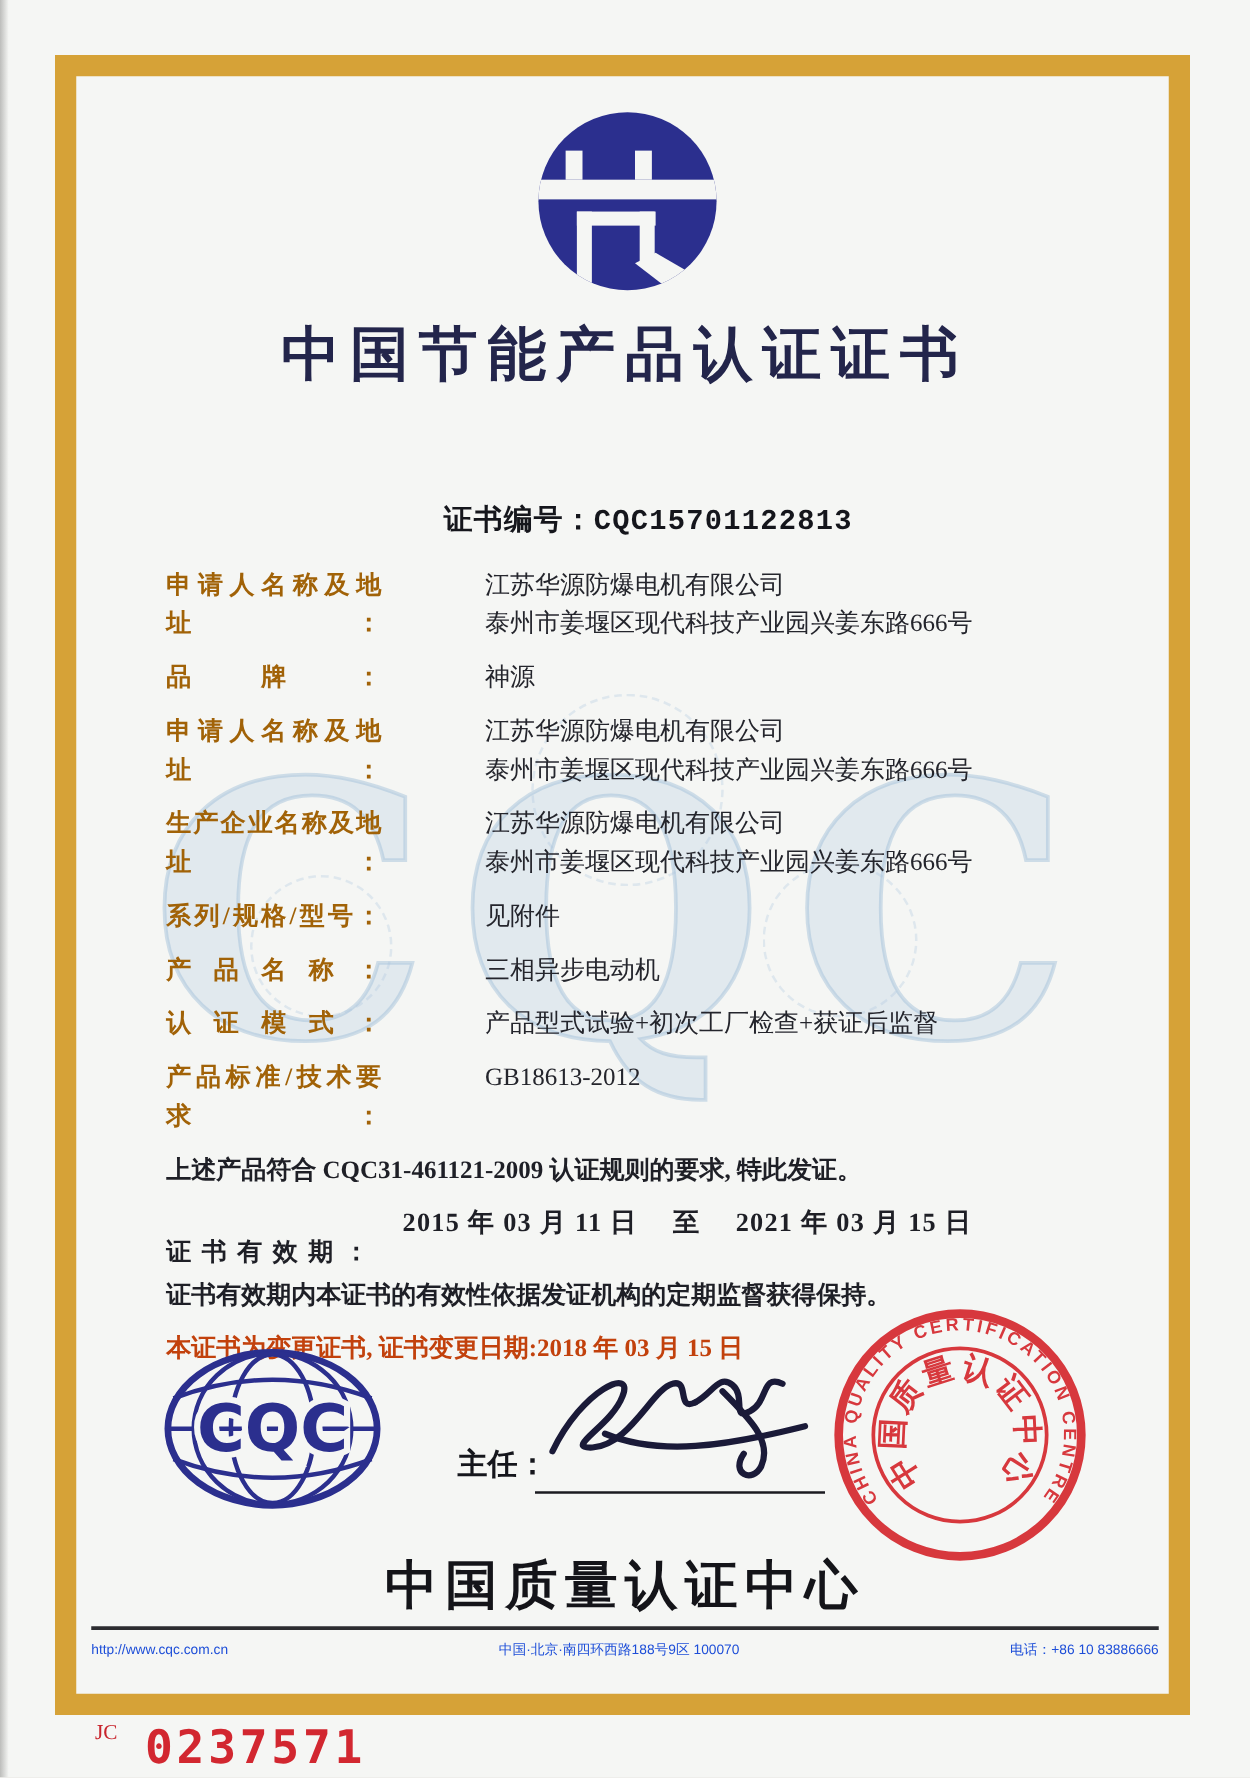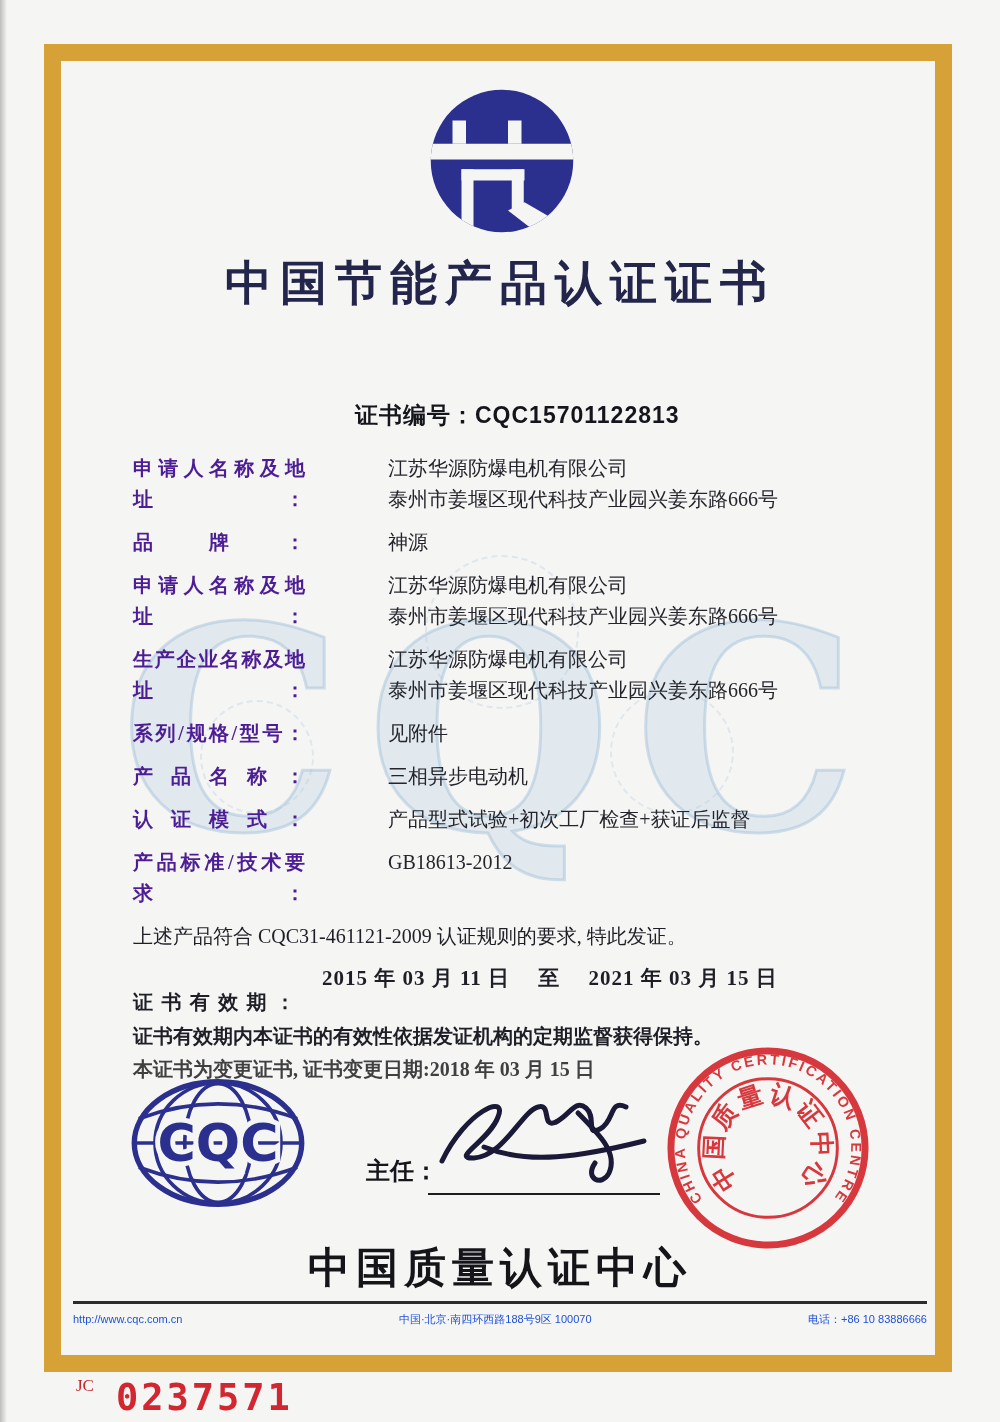--- a/index.html
+++ b/index.html
@@ -34,40 +34,40 @@
 
   
   .energy-logo{position:absolute; left:427px; top:86px; width:150px; height:150px;}
   .title{
     position:absolute; left:0; top:252px; width:1000px; text-align:center;
     font-family:"Liberation Sans","DejaVu Sans",sans-serif; font-weight:bold;
     font-size:47px; letter-spacing:8px; color:#23254b;
   }
   .certno{
     position:absolute; left:355px; top:400px;
-    font-family:Liberation Sans, sans-serif;
+    font-family:Liberation Mono, monospace;
     font-weight:bold; font-size:23px; color:#15161c; letter-spacing:1px;
   }
 
   
   .fields{position:absolute; left:133px; top:453px; width:740px;}
   .frow{display:flex; align-items:flex-start; margin-bottom:12px;}
   .flabel{
-    width:172px; flex:0 0 172px; font-size:20px; font-weight:bold; color:#4c1d95;
+    width:172px; flex:0 0 172px; font-size:20px; font-weight:bold; color:#a16207;
     text-align:justify; text-align-last:justify; line-height:31px;
   }
   .fvals{margin-left:83px; line-height:31px; font-size:20px; color:#24252c;}
   .fvals .v2{display:block;}
-  .statement{font-size:20px; font-weight:normal; line-height:30px; color:#1e1f26;}
+  .statement{font-size:20px; font-weight:bold; line-height:30px; color:#1e1f26;}
   .vrow{display:flex; margin-top:12px; align-items:flex-start;}
   .vlabel{width:162px; flex:0 0 162px; font-size:20px; font-weight:bold;
     text-align:justify; text-align-last:justify; line-height:31px; color:#1e1f26;margin-top:24px;}
   .vval{margin-left:27px; font-size:21px; font-weight:bold; line-height:31px; letter-spacing:1px; color:#1e1f26;}
   .keepline{margin-top:3px; font-size:20px; font-weight:bold; line-height:31px; color:#1e1f26;}
-  .changeline{margin-top:2px; font-size:20px; font-weight:bold; line-height:31px; color:#404040;}
+  .changeline{margin-top:12px; font-size:20px; font-weight:bold; line-height:31px; color:#c2410c;}
 
   
   .cqc-globe{position:absolute; left:128px; top:1075px; width:180px; height:136px;}
   .director{position:absolute; left:366px; top:1155px; font-size:24px; font-weight:bold; color:#15161c;}
   .signature{position:absolute; left:428px; top:1085px; width:240px; height:108px;}
   .sig-underline{position:absolute; left:428px; top:1193px; width:232px; height:2px; background:#1b1b20;}
   .stamp{position:absolute; left:664px; top:1044px; width:208px; height:208px; opacity:.92;}
   .issuer{
     position:absolute; left:0; top:1240px; width:1000px; text-align:center;
     font-family:"Liberation Sans","DejaVu Sans",sans-serif; font-weight:bold;

